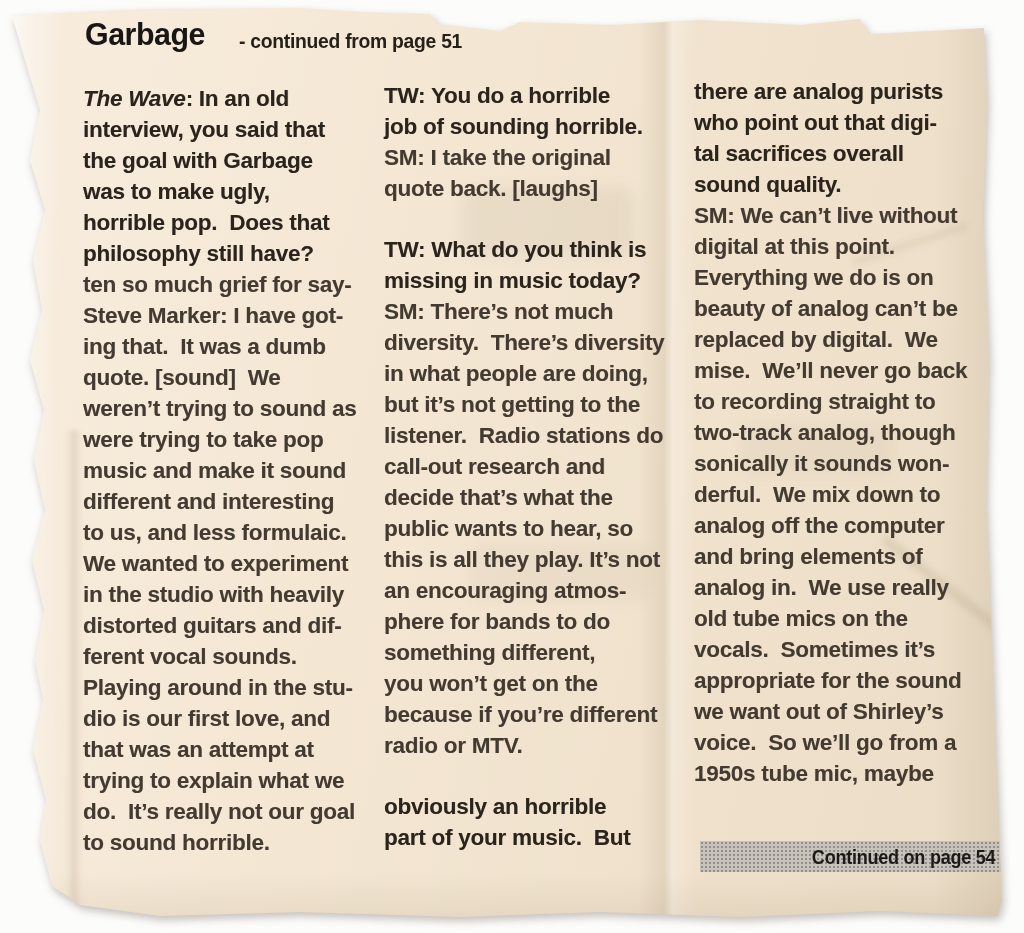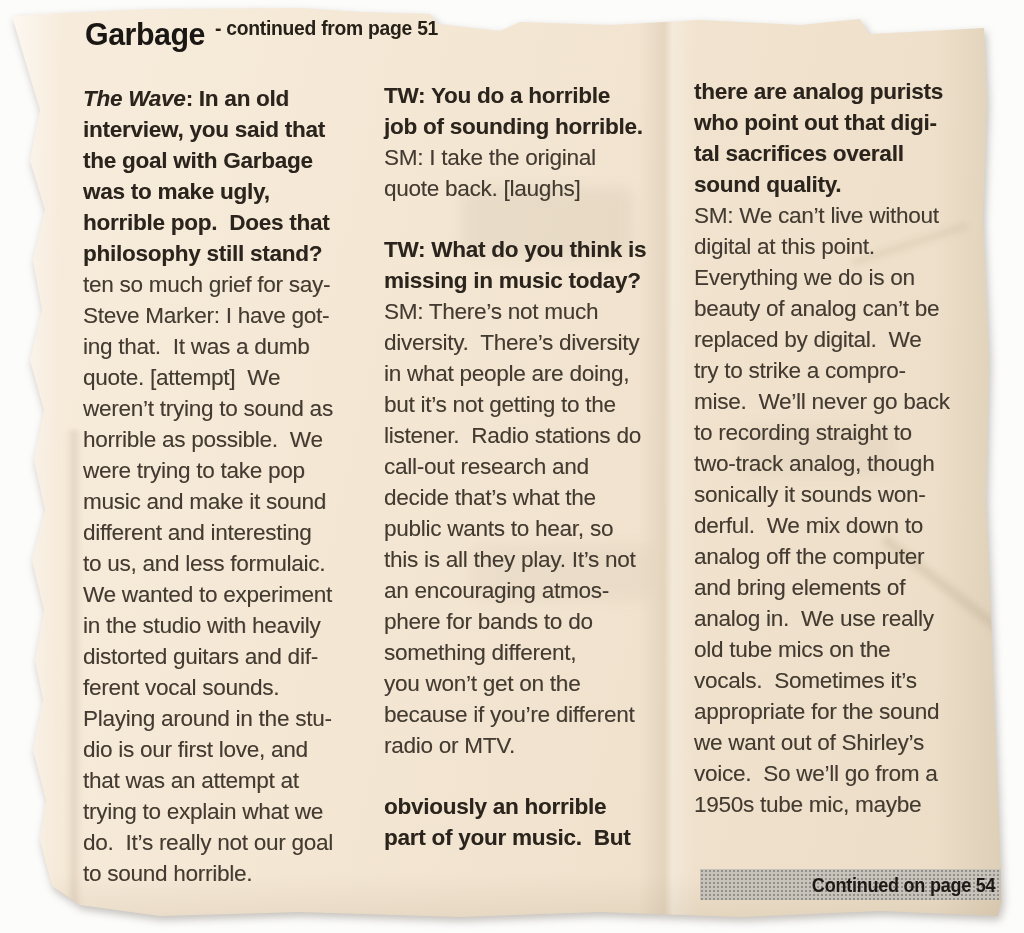--- a/index.html
+++ b/index.html
@@ -39,47 +39,47 @@
     background:linear-gradient(180deg,rgba(150,128,100,0),rgba(150,128,100,.16));}
   .crease-d1{position:absolute;left:868px;top:580px;width:150px;height:10px;filter:blur(3px);
     transform:rotate(38deg);background:rgba(130,106,80,.14);}
   .crease-d2{position:absolute;left:850px;top:240px;width:120px;height:8px;filter:blur(3px);
     transform:rotate(-18deg);background:rgba(130,106,80,.10);}
   .ghost{position:absolute;filter:blur(7px);background:rgba(118,98,72,.08);border-radius:10px;}
   .g1{left:462px;top:188px;width:170px;height:66px;}
   .g2{left:470px;top:545px;width:180px;height:55px;background:rgba(118,98,72,.05);}
   .g3{left:742px;top:425px;width:150px;height:50px;background:rgba(118,98,72,.05);}
 
-  .masthead{position:absolute;left:85px;top:16px;display:flex;align-items:flex-start;gap:4px;}
+  .masthead{position:absolute;left:85px;top:16px;display:flex;align-items:flex-end;gap:28px;}
   .masthead .title{
     font-size:32px;font-weight:700;color:#191613;letter-spacing:-.5px;
     transform:scaleX(.95);transform-origin:left;white-space:pre;}
   .masthead .subtitle{
     font-size:21px;font-weight:700;color:#262118;letter-spacing:-.3px;
     transform:scaleX(.92);transform-origin:left;white-space:pre;}
 
   .col{position:absolute;width:305px;}
   .col1{left:83px;top:83px;}
   .col2{left:384px;top:80px;}
   .col3{left:694px;top:76px;}
   .line{height:31px;line-height:31px;font-size:22.5px;white-space:pre;
     letter-spacing:-.25px;color:#3f382f;
     text-shadow:.3px .3px .6px rgba(88,74,58,.35);}
   .gap{height:30px;}
-  .r{font-weight:400;color:#433b31;text-align:center;}
+  .r{font-weight:700;color:#433b31;text-align:center;}
   .b{font-weight:700;color:#2a241d;}
   .bi{font-weight:700;font-style:italic;color:#2a241d;margin-top:8px;}
 
   .continued-banner{
     position:absolute;left:700px;top:841px;width:301px;height:31px;
     background-color:#c7c3bb;
     background-image:radial-gradient(rgba(95,92,86,.5) .9px,rgba(0,0,0,0) 1.1px);
     background-size:4px 4px;
     display:flex;align-items:center;justify-content:flex-end;padding-right:6px;
-    box-sizing:border-box;margin-top:28px;}
+    box-sizing:border-box;}
   .continued-banner span{
     font-size:21px;font-weight:700;color:#1c1916;letter-spacing:-.3px;
     transform:scaleX(.86);transform-origin:right;white-space:pre;}
 </style>
 </head>
 <body>
 
 <div class="paper-wrap">
   <div class="paper">
 
@@ -98,27 +98,26 @@
       <span class="title">Garbage</span>
       <span class="subtitle">- continued from page 51</span>
     </div>
 
     <div class="col col1">
         <div class="line"><span class="bi">The Wave</span><span class="b">: In an old</span></div>
         <div class="line"><span class="b">interview, you said that</span></div>
         <div class="line"><span class="b">the goal with Garbage</span></div>
         <div class="line"><span class="b">was to make ugly,</span></div>
         <div class="line"><span class="b">horrible pop.  Does that</span></div>
-        <div class="line"><span class="b">philosophy still stand?</span></div>
+        <div class="line"><span class="b">philosophy still have?</span></div>
         <div class="line"><span class="r">ten so much grief for say-</span></div>
         <div class="line"><span class="r">Steve Marker: I have got-</span></div>
         <div class="line"><span class="r">ing that.  It was a dumb</span></div>
-        <div class="line"><span class="r">quote. [attempt]  We</span></div>
+        <div class="line"><span class="r">quote. [sound]  We</span></div>
         <div class="line"><span class="r">weren’t trying to sound as</span></div>
-        <div class="line"><span class="r">horrible as possible.  We</span></div>
         <div class="line"><span class="r">were trying to take pop</span></div>
         <div class="line"><span class="r">music and make it sound</span></div>
         <div class="line"><span class="r">different and interesting</span></div>
         <div class="line"><span class="r">to us, and less formulaic.</span></div>
         <div class="line"><span class="r">We wanted to experiment</span></div>
         <div class="line"><span class="r">in the studio with heavily</span></div>
         <div class="line"><span class="r">distorted guitars and dif-</span></div>
         <div class="line"><span class="r">ferent vocal sounds.</span></div>
         <div class="line"><span class="r">Playing around in the stu-</span></div>
         <div class="line"><span class="r">dio is our first love, and</span></div>
@@ -157,21 +156,20 @@
     <div class="col col3">
         <div class="line"><span class="b">there are analog purists</span></div>
         <div class="line"><span class="b">who point out that digi-</span></div>
         <div class="line"><span class="b">tal sacrifices overall</span></div>
         <div class="line"><span class="b">sound quality.</span></div>
         <div class="line"><span class="r">SM: We can’t live without</span></div>
         <div class="line"><span class="r">digital at this point.</span></div>
         <div class="line"><span class="r">Everything we do is on</span></div>
         <div class="line"><span class="r">beauty of analog can’t be</span></div>
         <div class="line"><span class="r">replaced by digital.  We</span></div>
-        <div class="line"><span class="r">try to strike a compro-</span></div>
         <div class="line"><span class="r">mise.  We’ll never go back</span></div>
         <div class="line"><span class="r">to recording straight to</span></div>
         <div class="line"><span class="r">two-track analog, though</span></div>
         <div class="line"><span class="r">sonically it sounds won-</span></div>
         <div class="line"><span class="r">derful.  We mix down to</span></div>
         <div class="line"><span class="r">analog off the computer</span></div>
         <div class="line"><span class="r">and bring elements of</span></div>
         <div class="line"><span class="r">analog in.  We use really</span></div>
         <div class="line"><span class="r">old tube mics on the</span></div>
         <div class="line"><span class="r">vocals.  Sometimes it’s</span></div>

